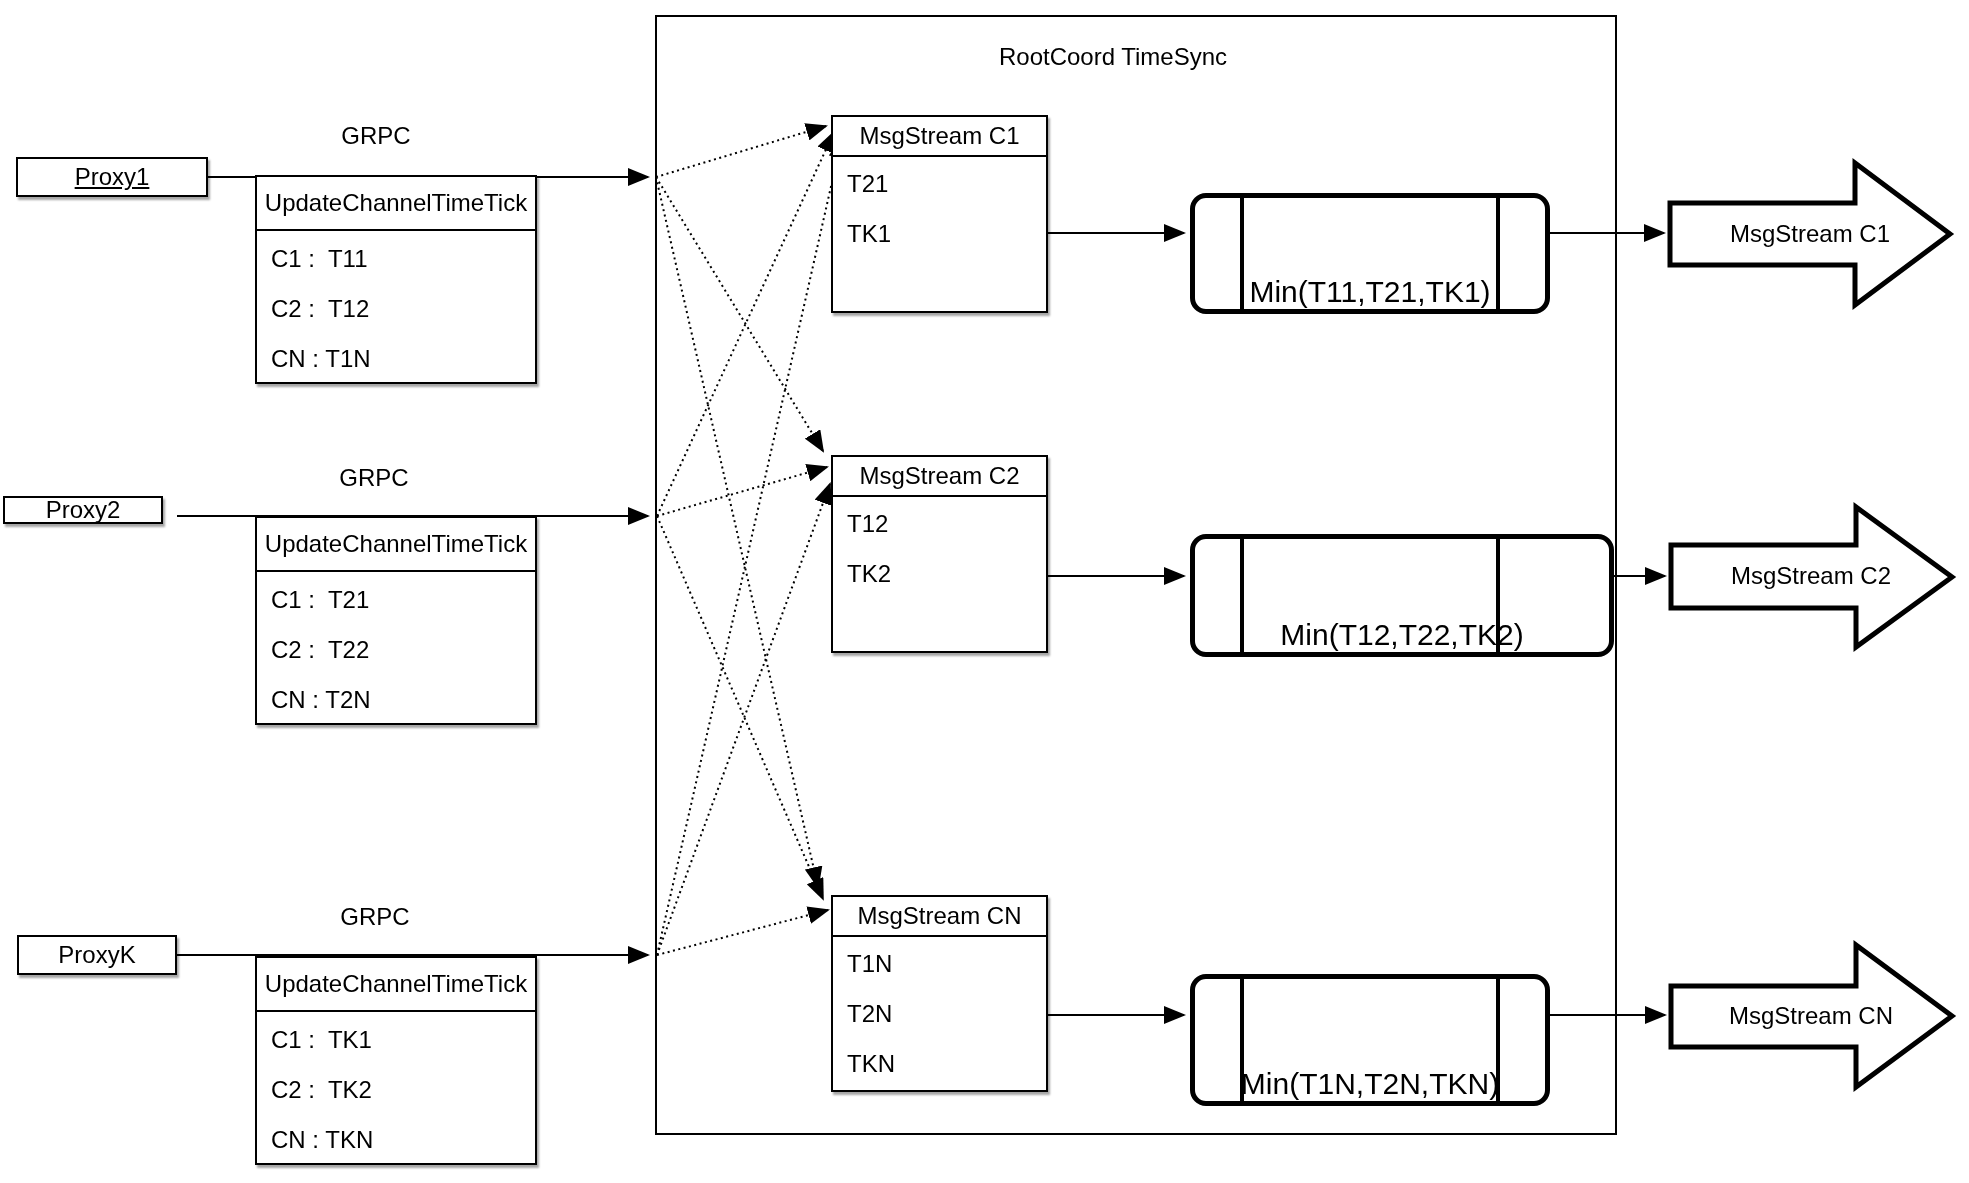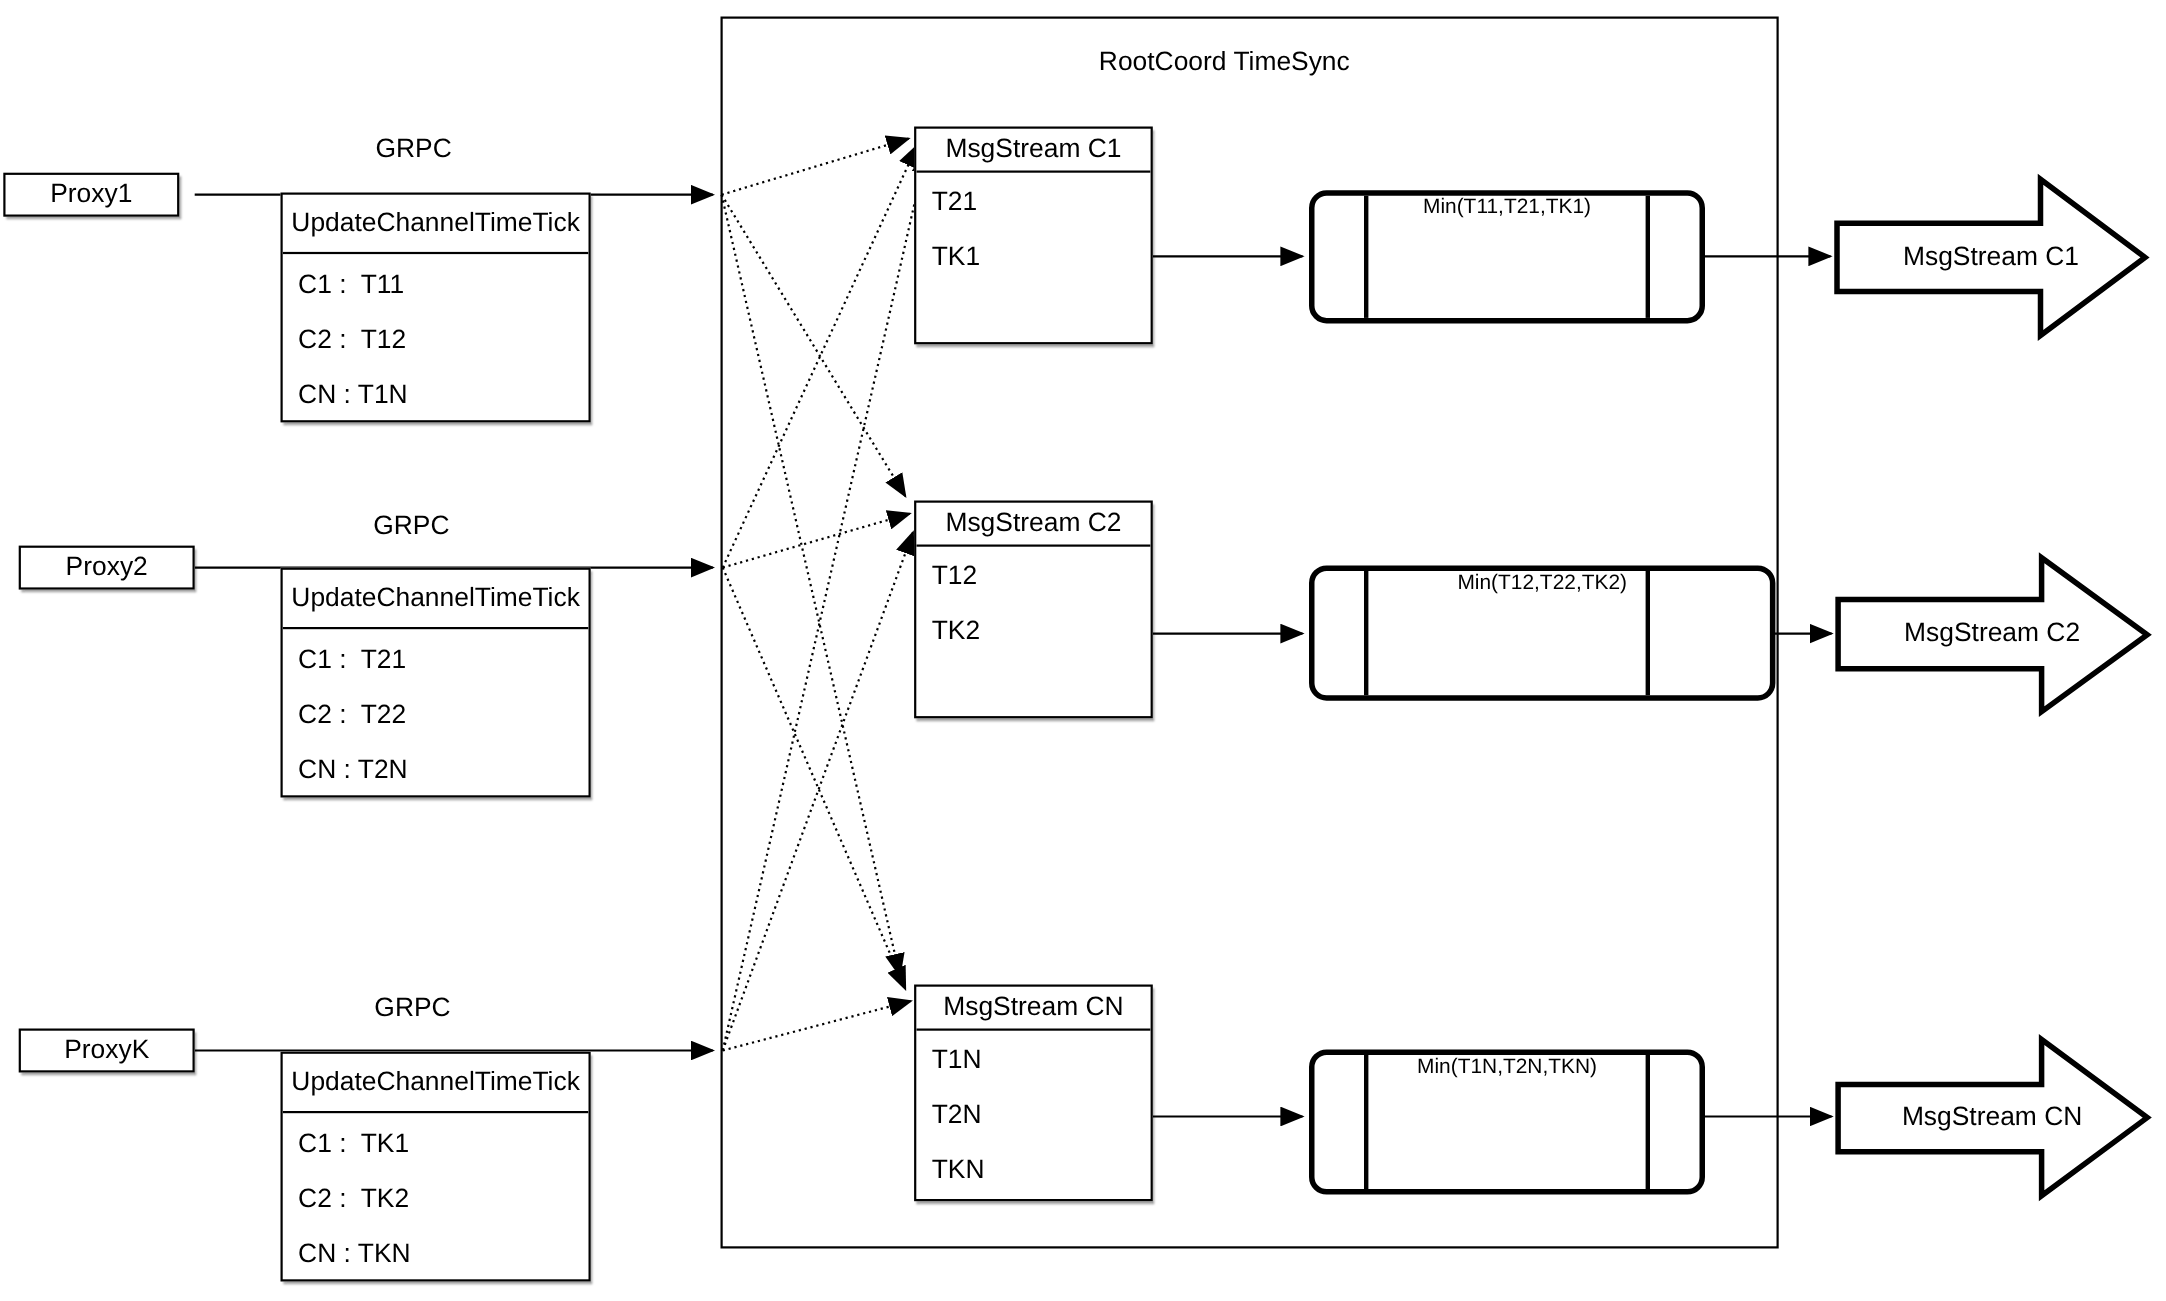--- a/index.html
+++ b/index.html
@@ -33,22 +33,23 @@
   .tick-table .body{padding-top:3px;}
   .tick-table .row{height:50px;line-height:50px;padding-left:14px;white-space:pre;}
   .stream-table .hdr{
     height:38px;line-height:38px;text-align:center;border-bottom:2px solid #000;
     white-space:nowrap;
   }
   .stream-table .body{padding-top:2px;}
   .stream-table .row{height:50px;line-height:50px;padding-left:14px;white-space:pre;}
   .min-box{
     position:absolute;border:5px solid #000;border-radius:16px;background:#fff;z-index:3;
-    box-sizing:border-box;display:flex;align-items:flex-start;justify-content:center;
-    font-size:19px;
+    box-sizing:border-box;display:flex;align-items:flex-end;justify-content:center;
+    font-size:30px;
+    margin-top:20px;
   }
   .min-box .cap{position:absolute;top:0;bottom:0;width:4px;background:#000;}
   .arrow-label{z-index:4;}
 </style>
 </head>
 <body>
 
 <div class="canvas">
 
   <div class="frame" style="left:655px;top:15px;width:962px;height:1120px;"></div>
@@ -87,21 +88,21 @@
       <line x1="657" y1="955" x2="828" y2="910"></line>
     </g>
 
     <g stroke="#000" stroke-width="5" fill="#fff" stroke-linejoin="miter">
       <polygon points="1670,203 1855,203 1855,163 1950,234 1855,305 1855,265 1670,265"></polygon>
       <polygon points="1671,545 1856,545 1856,507 1952,577 1856,647 1856,608 1671,608"></polygon>
       <polygon points="1671,986 1856,986 1856,945 1952,1016 1856,1087 1856,1047 1671,1047"></polygon>
     </g>
   </svg>
 
-  <div class="proxy-box" style="left:3px;top:157px;width:160px;height:40px;">
+  <div class="proxy-box" style="left:16px;top:157px;width:192px;height:40px;text-decoration:underline;">
     <span>Proxy1</span>
   </div>
   <div class="label" style="left:376px;top:136px;">GRPC</div>
 
   <div class="tick-table" style="left:255px;top:175px;width:282px;height:209px;">
     <div class="hdr">UpdateChannelTimeTick</div>
     <div class="body">
       <div class="row">C1 :  T11</div>
       <div class="row">C2 :  T12</div>
       <div class="row">CN : T1N</div>
@@ -117,21 +118,21 @@
   </div>
 
   <div class="min-box" style="left:1190px;top:173px;width:360px;height:121px;">
     <div class="cap" style="left:45px;"></div>
     <div class="cap" style="left:301px;"></div>
     <span>Min(T11,T21,TK1)</span>
   </div>
 
   <div class="label arrow-label" style="left:1810px;top:234px;">MsgStream C1</div>
 
-  <div class="proxy-box" style="left:17px;top:496px;width:160px;height:40px;">
+  <div class="proxy-box" style="left:3px;top:496px;width:160px;height:28px;">
     <span>Proxy2</span>
   </div>
   <div class="label" style="left:374px;top:478px;">GRPC</div>
 
   <div class="tick-table" style="left:255px;top:516px;width:282px;height:209px;">
     <div class="hdr">UpdateChannelTimeTick</div>
     <div class="body">
       <div class="row">C1 :  T21</div>
       <div class="row">C2 :  T22</div>
       <div class="row">CN : T2N</div>

